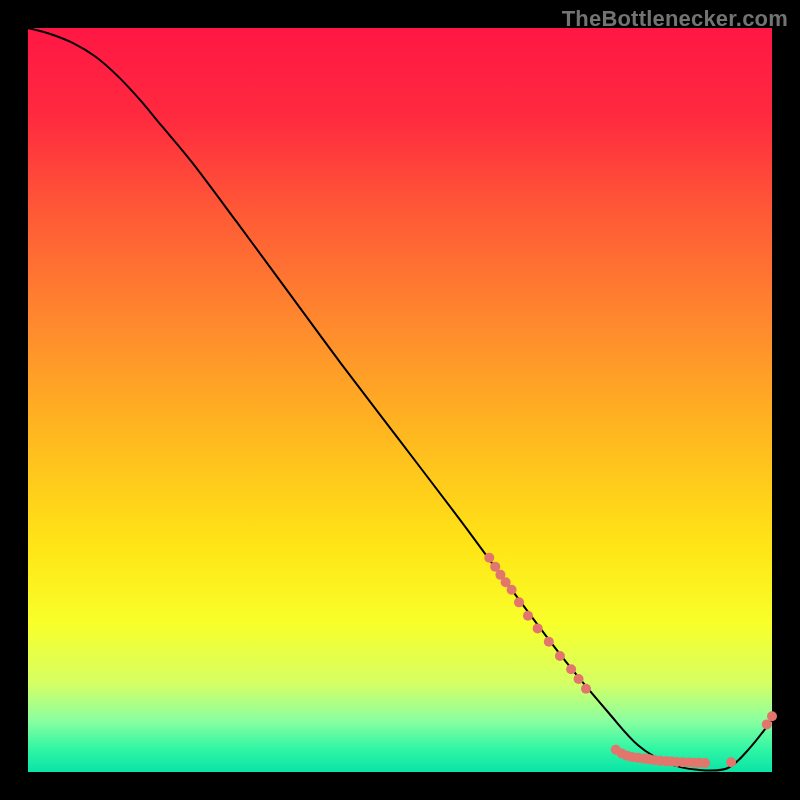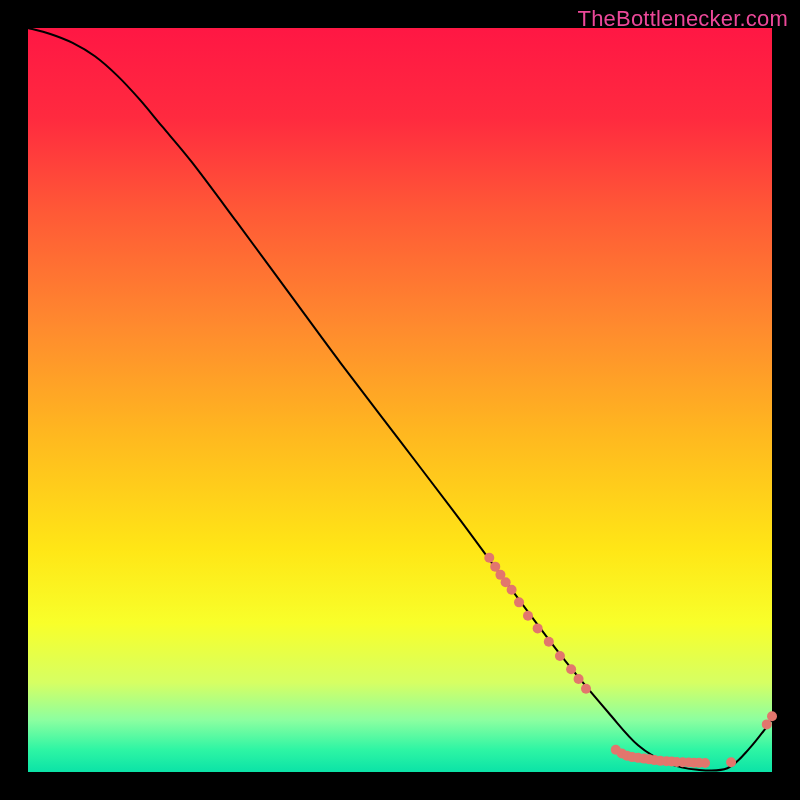--- a/index.html
+++ b/index.html
@@ -18,23 +18,23 @@
   }
   svg {
     position: absolute;
     top: 0;
     left: 0;
   }
   .attribution {
     position: absolute;
     top: 6px;
     right: 12px;
-    color: #ec4899;
+    color: #737373;
     font-size: 22px;
-    font-weight: 400;
+    font-weight: 700;
     letter-spacing: 0.2px;
     user-select: none;
   }
 </style>
 </head>
 <body>
 
 <div class="stage">
 
   <svg id="chart-svg" width="800" height="800" viewBox="0 0 800 800">

